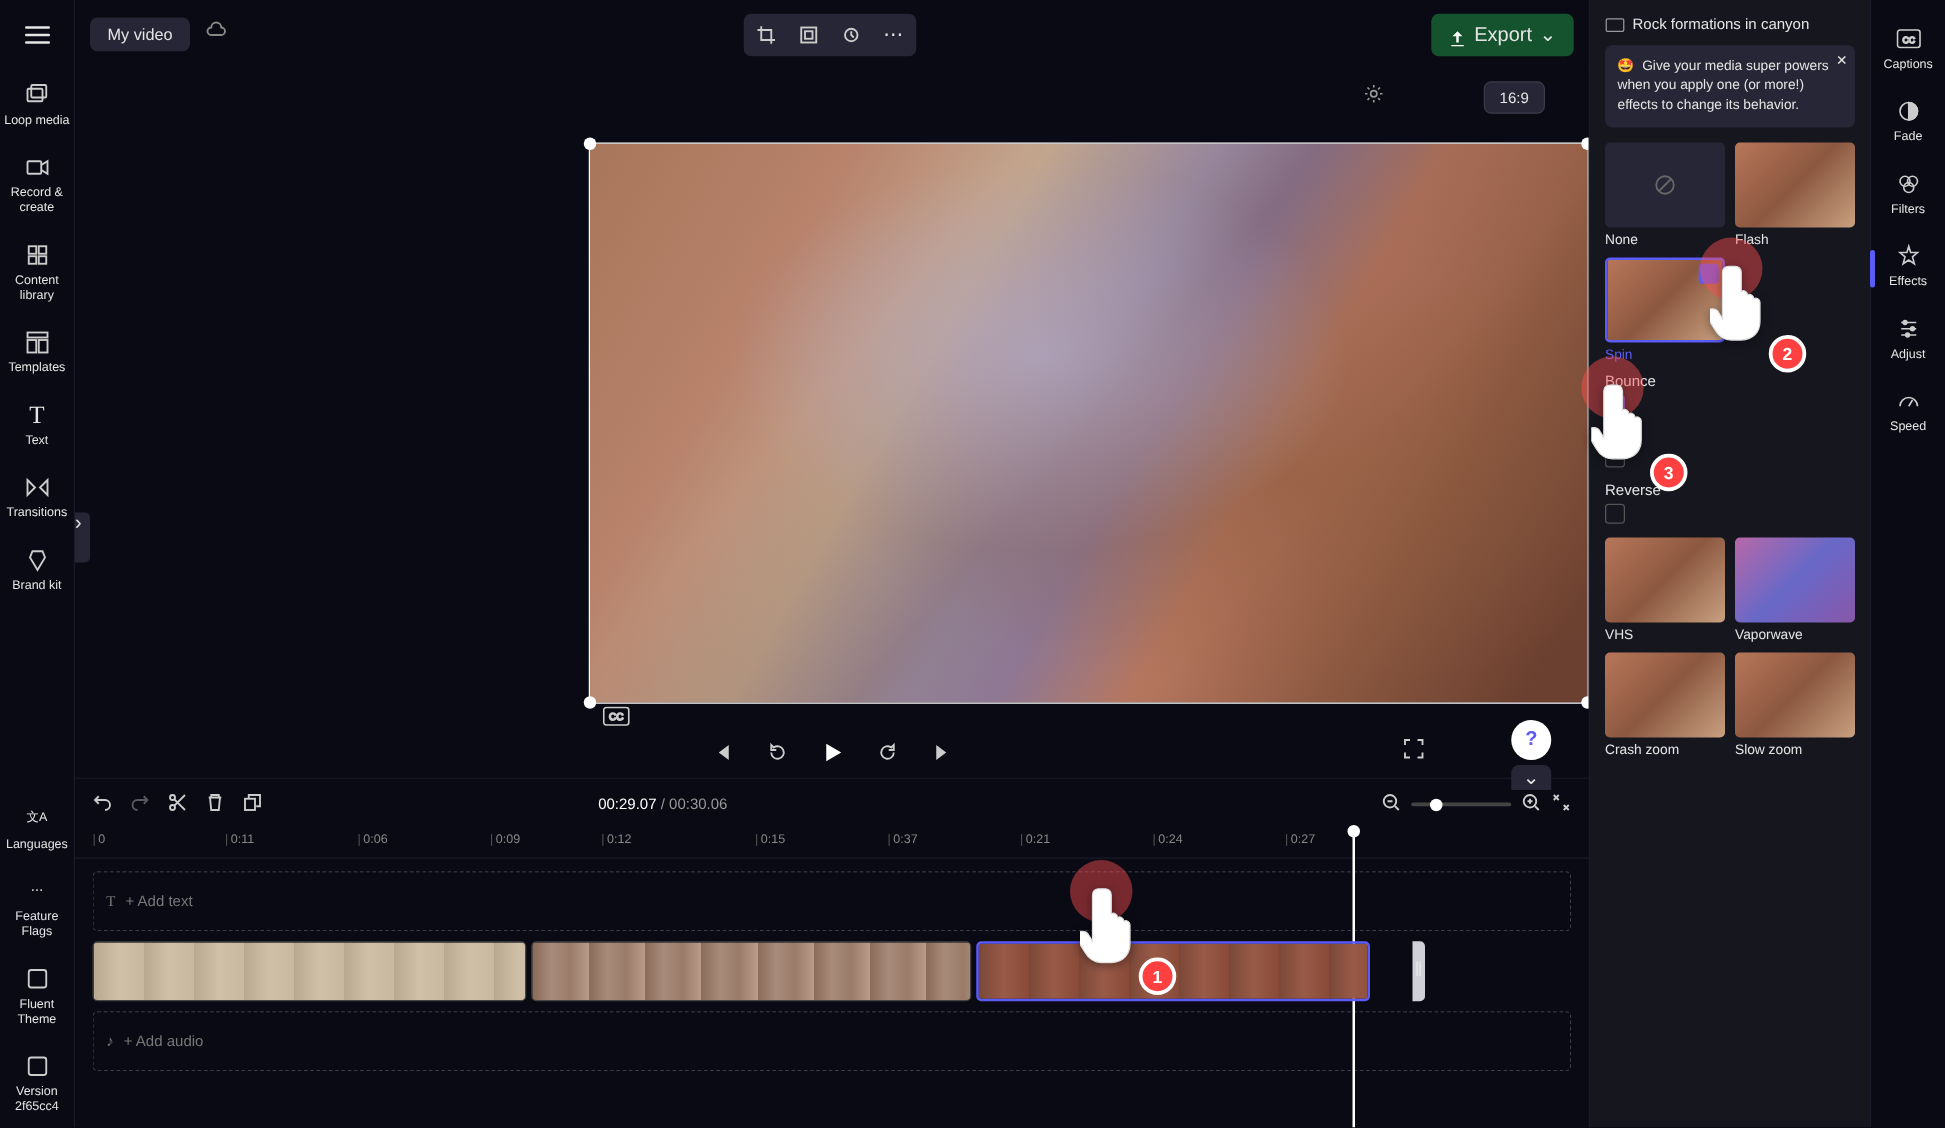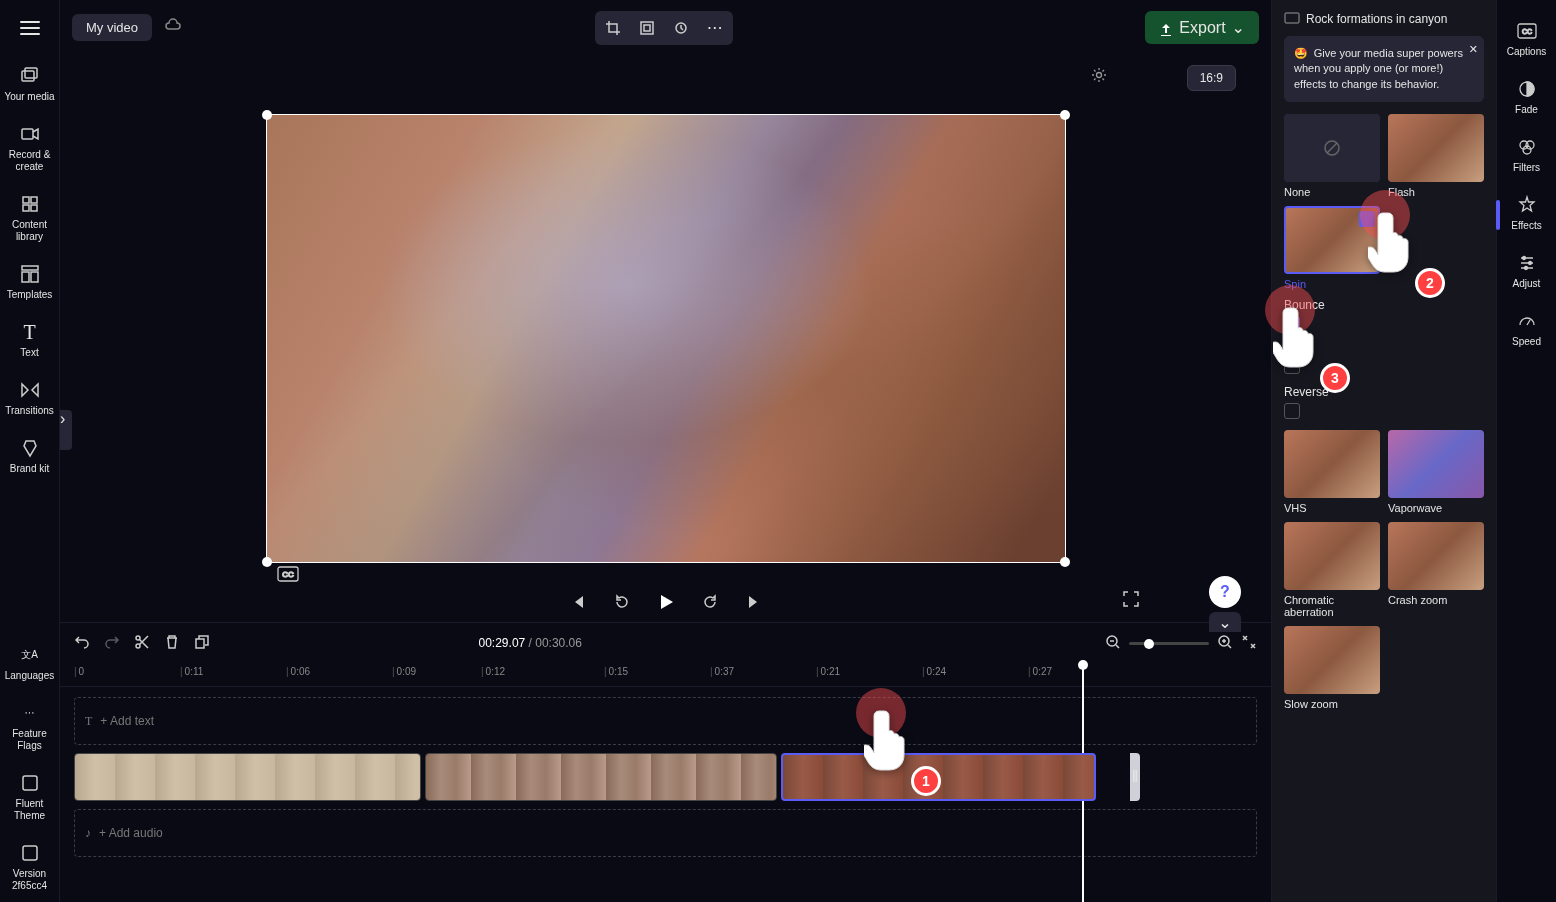--- a/index.html
+++ b/index.html
@@ -10,21 +10,21 @@
 .ham-icon span{height:2px;background:#e5e5e5;border-radius:2px}
 .left-item{display:flex;flex-direction:column;align-items:center;justify-content:center;padding:10px 0;font-size:10px;text-align:center;line-height:1.2;cursor:pointer;width:100%}
 .left-item .icon{width:22px;height:22px;margin-bottom:4px;display:flex;align-items:center;justify-content:center}
 .left-bottom{margin-top:auto;width:100%}
 .main{flex:1;display:flex;flex-direction:column}
 .topbar{height:55px;display:flex;align-items:center;padding:0 12px;gap:12px;background:#0a0a14}
 .title-pill{background:#262636;padding:6px 14px;border-radius:6px;font-size:13px;display:flex;align-items:center;gap:10px}
 .top-tools{display:flex;gap:4px;background:#262636;border-radius:6px;padding:3px;margin:0 auto}
 .top-tool{width:30px;height:28px;display:flex;align-items:center;justify-content:center;border-radius:4px;cursor:pointer}
 .export-btn{background:#14532d;padding:7px 14px;border-radius:6px;font-size:16px;display:flex;align-items:flex-end;gap:6px;cursor:pointer}
-.preview-area{flex:1;display:flex;align-items:center;justify-content:center;position:relative;background:#0a0a14}
+.preview-area{flex:1;display:flex;align-items:center;justify-content:flex-end;position:relative;background:#0a0a14}
 .canvas{width:800px;height:449px;background:linear-gradient(120deg,#a8765a 0%,#b8826b 20%,#c4a890 35%,#a89bb8 48%,#9a85a8 55%,#b87860 65%,#8c5840 80%,#6b4030 95%);border:1px solid #fff;position:relative}
 .canvas::before{content:"";position:absolute;inset:0;background:radial-gradient(ellipse at 45% 38%,rgba(180,170,200,0.7) 0%,transparent 40%),radial-gradient(ellipse at 70% 60%,rgba(139,90,60,0.5) 0%,transparent 45%),linear-gradient(130deg,transparent 30%,rgba(80,50,40,0.3) 50%,transparent 70%)}
 .handle{width:10px;height:10px;background:#fff;border-radius:50%;position:absolute}
 .h-tl{top:-5px;left:-5px}.h-tr{top:-5px;right:-5px}.h-bl{bottom:-5px;left:-5px}.h-br{bottom:-5px;right:-5px}
 .canvas-label{position:absolute;left:8px;bottom:-28px;padding:2px}
 .gear-btn{position:absolute;top:8px;right:160px;width:24px;height:24px;display:flex;align-items:center;justify-content:center;cursor:pointer}
 .aspect-pill{position:absolute;top:10px;right:35px;background:#262636;padding:5px 12px;border-radius:6px;font-size:12px;cursor:pointer;border:1px solid #3a3a4a}
 .help-circle{position:absolute;right:30px;bottom:14px;width:32px;height:32px;background:#fff;border-radius:50%;display:flex;align-items:center;justify-content:center;color:#5b5bf6;font-weight:bold}
 .chevron-down{position:absolute;right:30px;bottom:-10px;width:32px;height:20px;background:#262636;border-radius:6px 6px 0 0;display:flex;align-items:center;justify-content:center}
 .transport{position:absolute;bottom:8px;left:50%;transform:translateX(-50%);display:flex;gap:20px;align-items:center}
@@ -46,21 +46,21 @@
 .track-video{height:48px;position:relative;display:flex;gap:4px}
 .clip{height:100%;border:1px solid #444;border-radius:4px;background:repeating-linear-gradient(90deg,#8a6b5a 0,#a88b7a 15px,#9a7b6a 30px,#b89b8a 45px);position:relative;overflow:hidden}
 .clip1{width:347px;background:repeating-linear-gradient(90deg,#b8a890 0,#d0c0a8 20px,#c8b8a0 40px)}
 .clip2{width:352px}
 .clip3{width:315px;border:2px solid #5b5bf6;background:repeating-linear-gradient(90deg,#7a4838 0,#9a5a48 20px,#8a4a38 40px)}
 .clip-handle{width:10px;height:100%;background:#d0d0d8;position:absolute;display:flex;align-items:center;justify-content:center}
 .clip-handle.right{right:-30px;border-radius:0 4px 4px 0}
 .playhead{position:absolute;top:-24px;bottom:0;left:1022px;width:2px;background:#fff}
 .playhead::before{content:"";position:absolute;top:-3px;left:-4px;width:10px;height:10px;background:#fff;border-radius:50%}
 .right-panel{width:225px;background:#16161f;border-left:1px solid #1a1a2a;padding:12px;overflow-y:auto;font-size:12px}
-.rp-header{display:flex;align-items:flex-start;gap:6px;font-size:12px;margin-bottom:10px}
+.rp-header{display:flex;align-items:flex-end;gap:6px;font-size:12px;margin-bottom:10px}
 .tip-box{background:#262636;border-radius:6px;padding:10px;font-size:11px;line-height:1.4;margin-bottom:12px;position:relative}
 .tip-close{position:absolute;top:6px;right:6px;cursor:pointer}
 .tip-emoji{display:inline-block;margin-right:6px}
 .effect-grid{display:grid;grid-template-columns:1fr 1fr;gap:8px}
 .effect-item{cursor:pointer}
 .effect-thumb{height:68px;border-radius:4px;background:linear-gradient(135deg,#b8765a,#8c5840,#c8a080);margin-bottom:4px;position:relative;overflow:hidden}
 .effect-thumb.none{background:#262636;display:flex;align-items:center;justify-content:center}
 .effect-thumb.selected{border:2px solid #5b5bf6}
 .effect-badge{position:absolute;top:3px;right:3px;width:16px;height:16px;background:#5b5bf6;border-radius:3px}
 .effect-label{font-size:11px}
@@ -91,21 +91,21 @@
         <span></span>
       </div>
     </div>
   <div class="left-item">
       <div class="icon">
         <svg width="20" height="20" viewBox="0 0 20 20" fill="none" stroke="#ccc" stroke-width="1.5">
           <rect x="2" y="5" width="12" height="10" rx="1"></rect>
           <rect x="5" y="2" width="12" height="10" rx="1"></rect>
         </svg>
       </div>
-      <span>Your media</span>
+      <span>Loop media</span>
     </div>
   <div class="left-item">
       <div class="icon">
         <svg width="20" height="20" viewBox="0 0 20 20" fill="none" stroke="#ccc" stroke-width="1.5">
           <rect x="2" y="5" width="11" height="10" rx="1"></rect>
           <path d="M13 8 L18 5 L18 15 L13 12"></path>
         </svg>
       </div>
       <span>Record &amp; create</span>
     </div>
@@ -381,24 +381,20 @@
     <div class="effect-item">
         <div class="effect-thumb"></div>
         <div class="effect-label">VHS</div>
       </div>
     <div class="effect-item">
         <div class="effect-thumb vaporwave-thumb"></div>
         <div class="effect-label">Vaporwave</div>
       </div>
     <div class="effect-item">
         <div class="effect-thumb"></div>
-        <div class="effect-label">Chromatic aberration</div>
-      </div>
-    <div class="effect-item">
-        <div class="effect-thumb"></div>
         <div class="effect-label">Crash zoom</div>
       </div>
     <div class="effect-item">
         <div class="effect-thumb"></div>
         <div class="effect-label">Slow zoom</div>
       </div>
   </div>
 </div>
 
 <div class="far-right">

